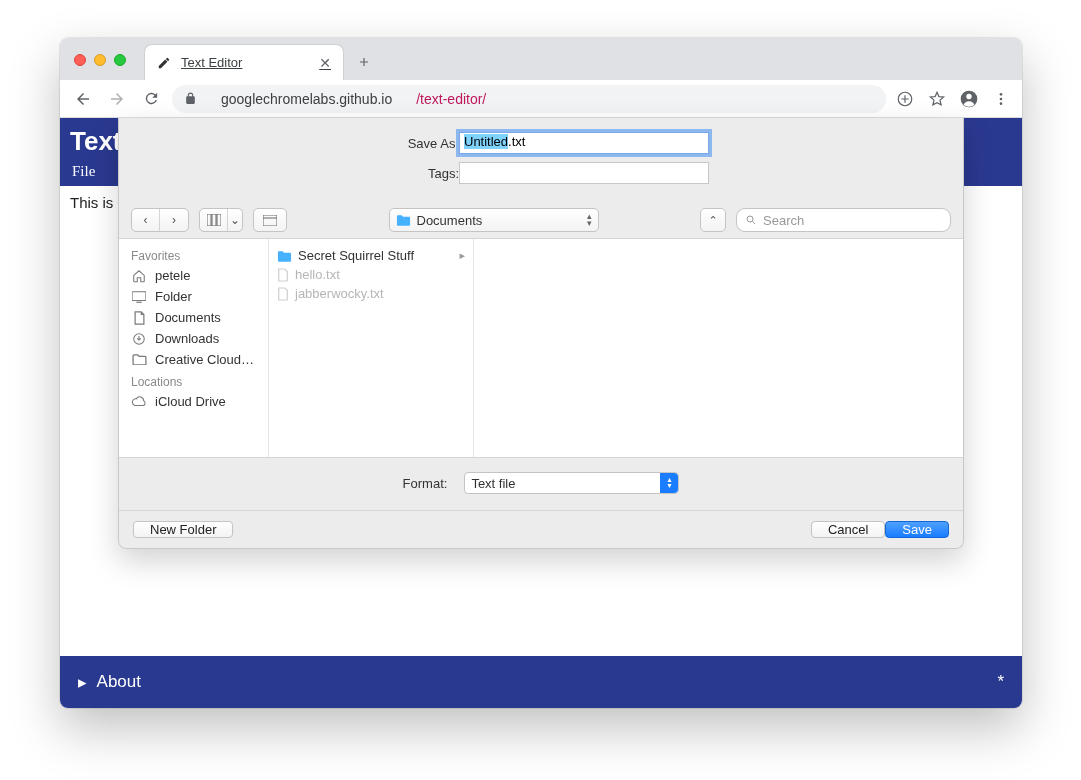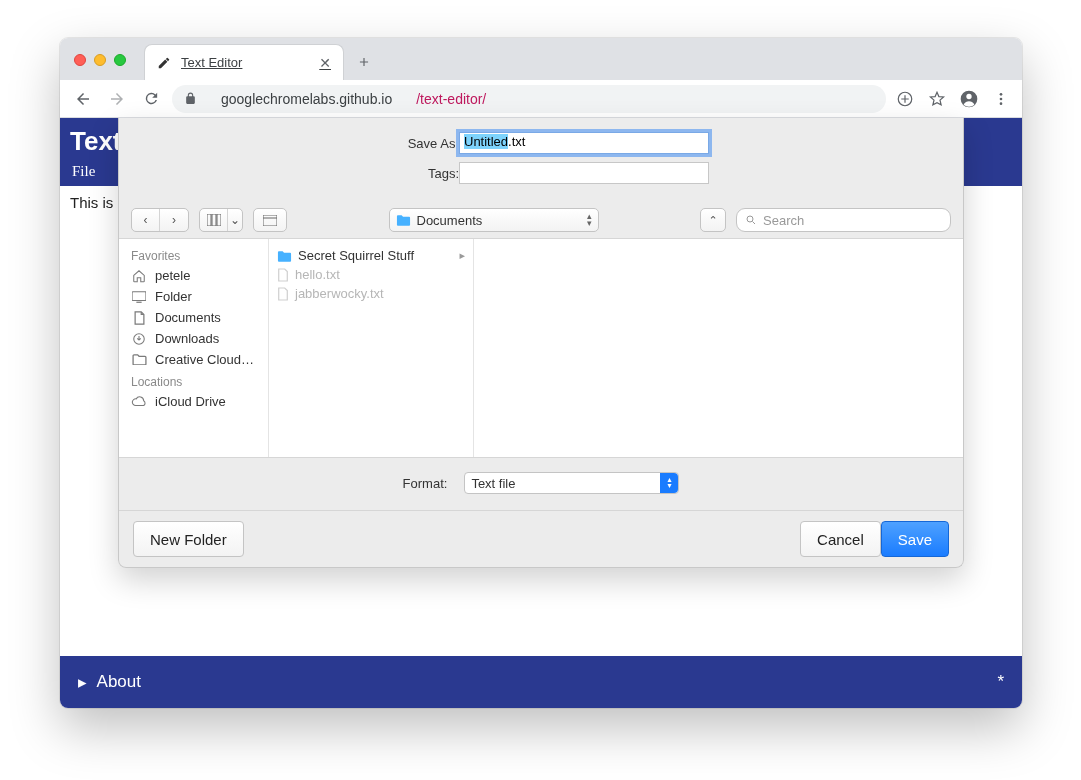--- a/index.html
+++ b/index.html
@@ -75,21 +75,21 @@
   .col-item .chev { margin-left:auto; color:#9a9a9a; font-size:11px;}
   .folder-ic { color:#3fa9f5; }
   .file-ic { color:#cfcfcf; }
   .col-blank { flex:1; }
   
   .format-row { display:flex; align-items:center; justify-content:center; padding:14px 0 16px 0; gap:17px; font-size:13px; color:#333;}
   .format-select { width:215px; height:22px; border:1px solid #c4c4c4; border-radius:4px; background:#fff; display:flex; align-items:center; padding:0 6px; position:relative; font-size:13px;}
   .format-select .endcap { position:absolute; right:0; top:0; bottom:0; width:18px; background:#1a7cff; border-radius:0 4px 4px 0; display:flex; flex-direction:column; align-items:center; justify-content:center; color:#fff; font-size:8px; line-height:6px;}
   
   .sheet-bottom { border-top:1px solid #d6d6d6; padding:10px 14px; display:flex; align-items:center;}
-  .mac-btn { height:36px; padding:0 16px; border:1px solid #c4c4c4; border-radius:4px; background:linear-gradient(#fff,#f3f3f3); font-size:15px; color:#222; display:flex; align-items:center;}
+  .mac-btn { height:17px; padding:0 16px; border:1px solid #c4c4c4; border-radius:4px; background:linear-gradient(#fff,#f3f3f3); font-size:13px; color:#222; display:flex; align-items:center;}
   .mac-btn.primary { background:linear-gradient(#4ea1ff,#1a7cff); color:#fff; border:1px solid #1567d6;}
   .spacer { flex:1; }
   svg { display:block; }
 </style>
 </head>
 <body>
 
 <div class="window">
 
   <div class="tabbar">

